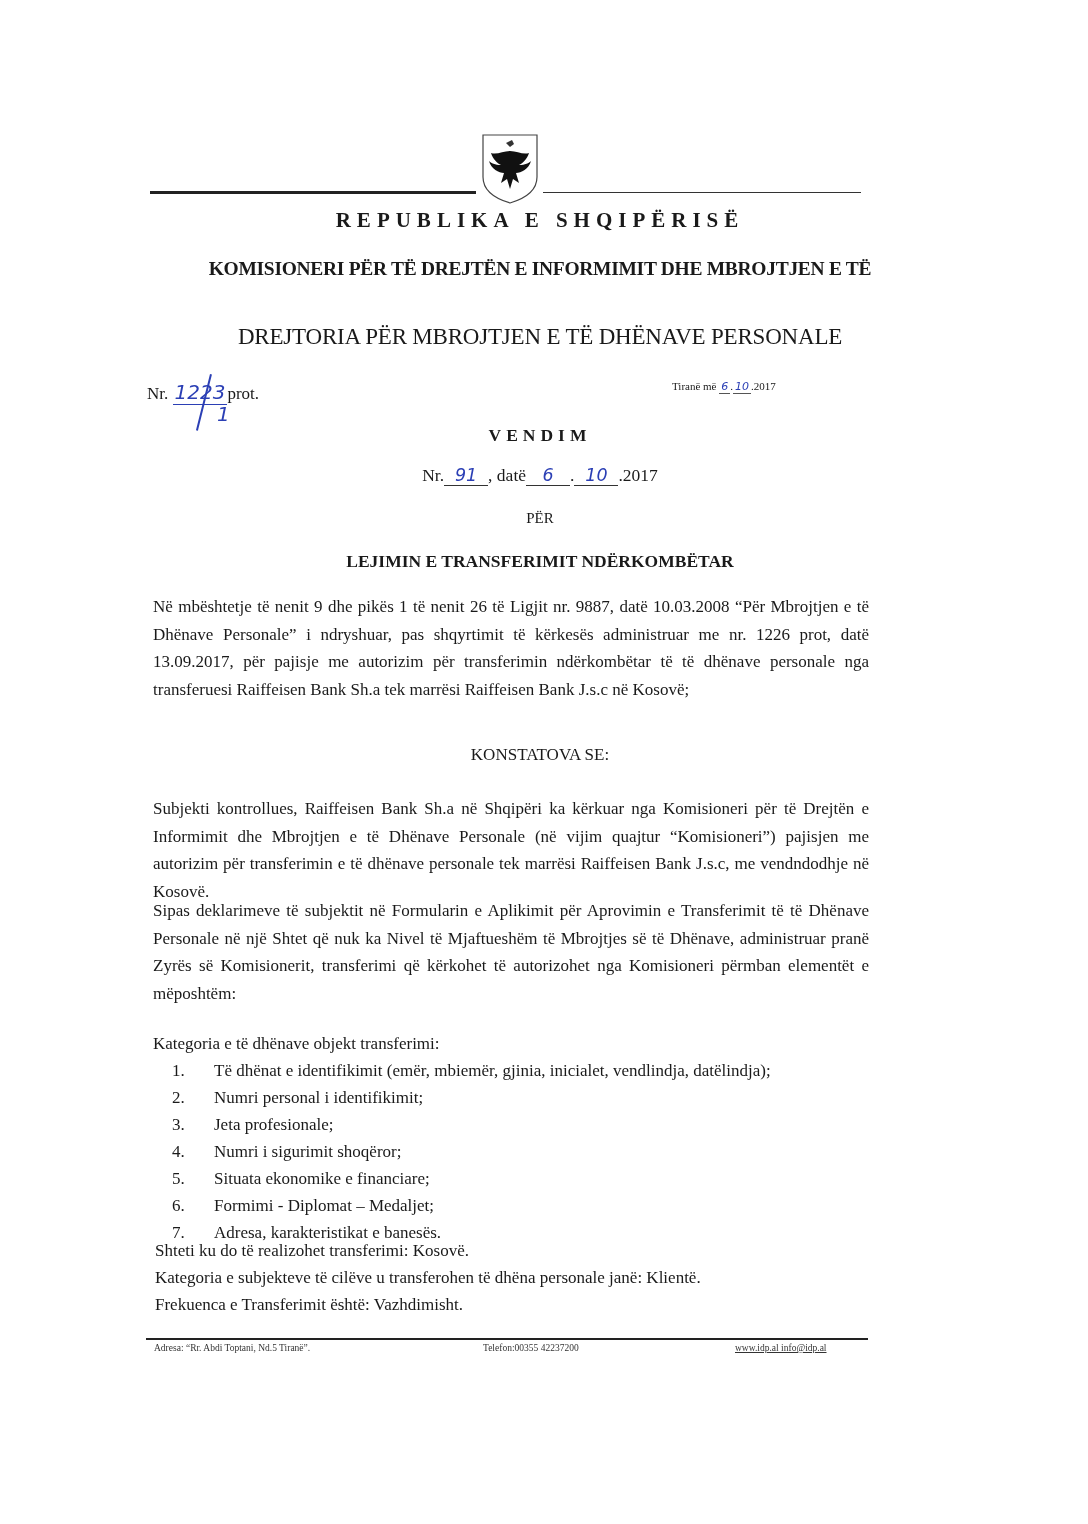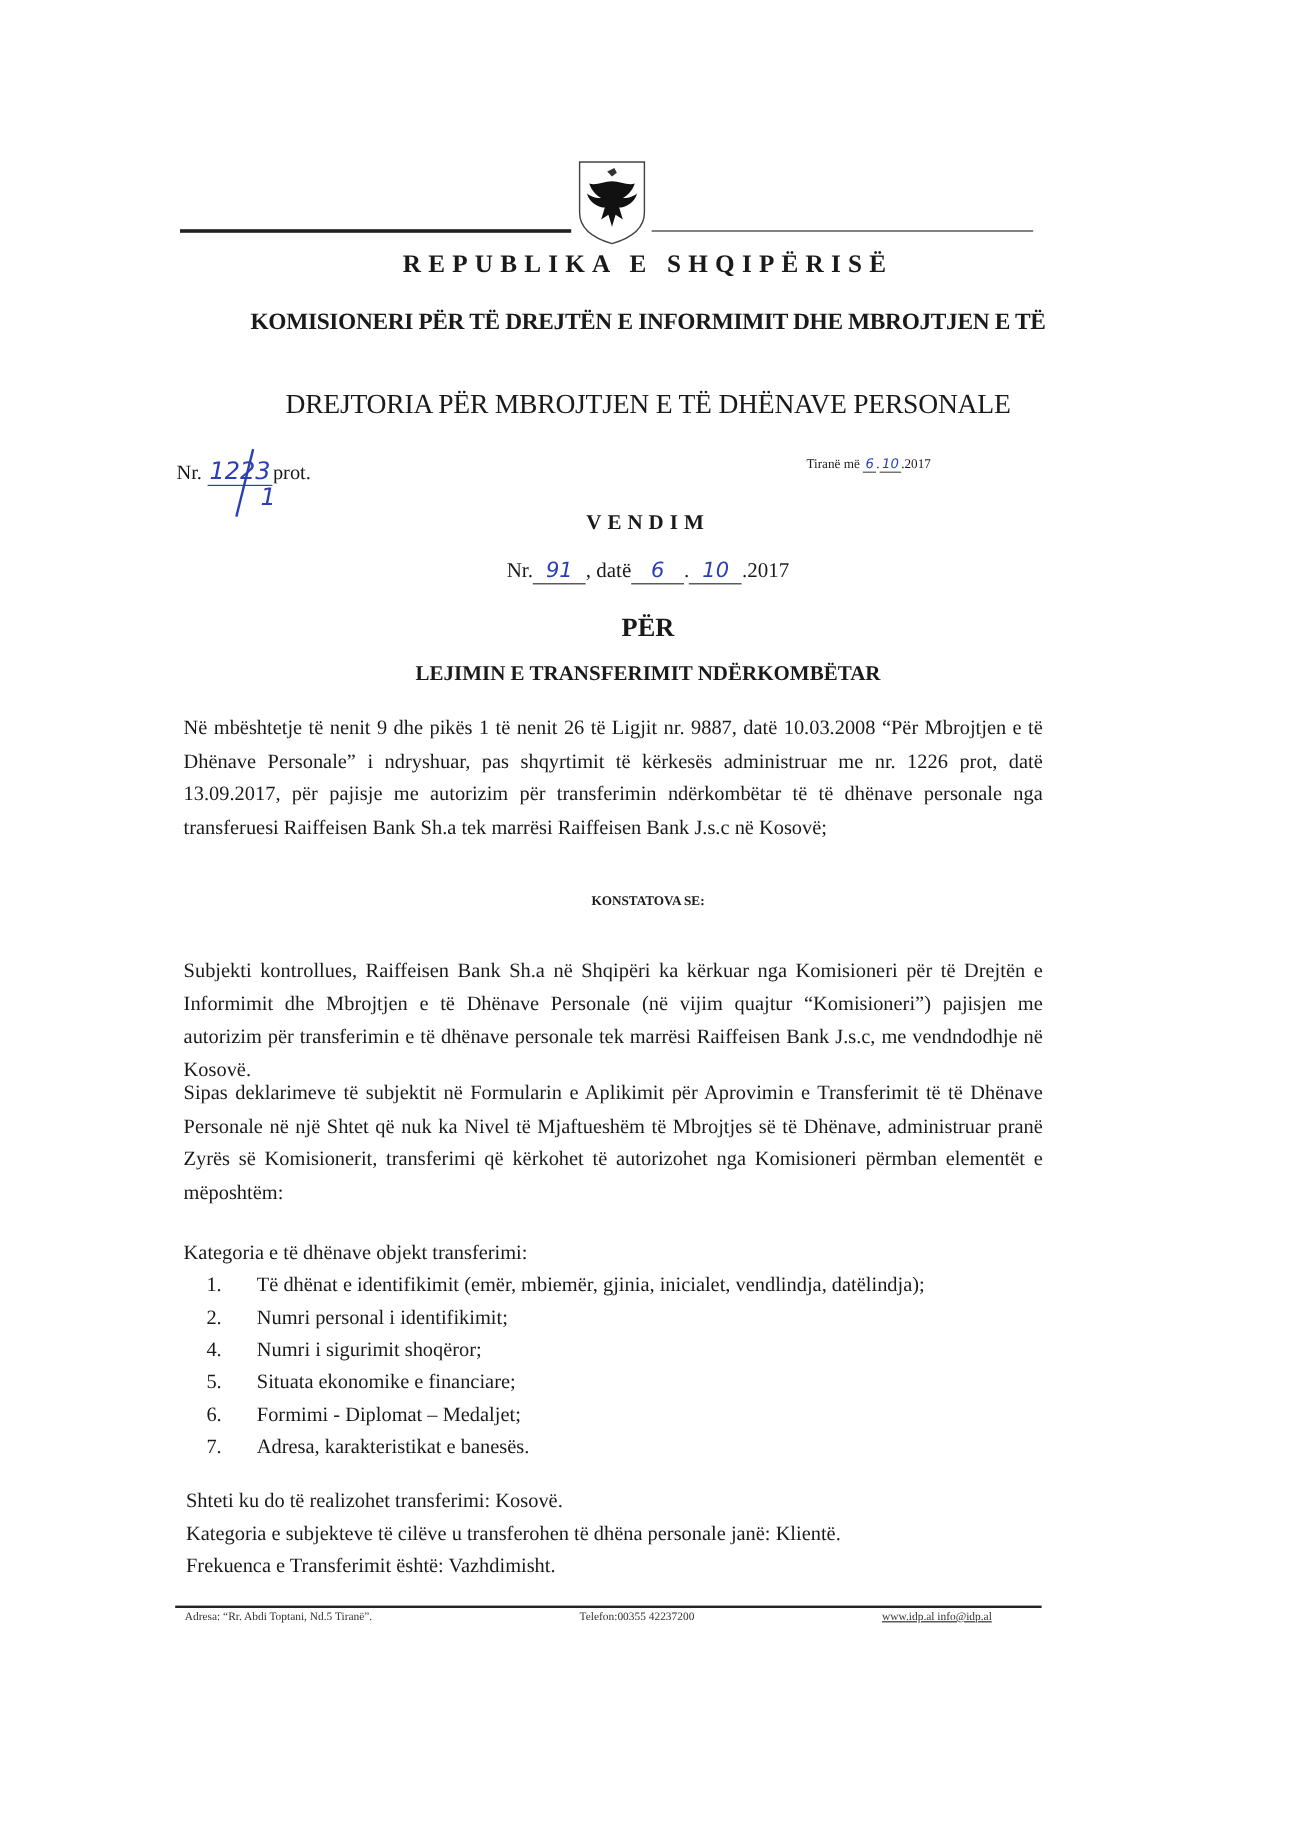--- a/index.html
+++ b/index.html
@@ -20,26 +20,26 @@
   .hand { font-family: "DejaVu Sans", sans-serif; font-style: italic; color: #2b3fb5; }
   .prot .num { display: inline-block; border-bottom: 1px solid #2b3fb5; padding: 0 2px; font-size: 20px; }
   .prot-sub { position: absolute; left: 217px; top: 402px; font-size: 20px; }
   .slash { position: absolute; left: 210px; top: 374px; width: 2px; height: 58px; background: #2b3fb5; transform: rotate(14deg); transform-origin: top left; }
   .tirane { position: absolute; left: 672px; top: 380px; font-size: 11px; }
   .tirane .blank { display: inline-block; border-bottom: 1px solid #555; padding: 0 2px; }
 
   .vendim { top: 425px; font-size: 17.5px; font-weight: bold; letter-spacing: 5px; }
   .nrline { top: 465px; font-size: 17.5px; font-weight: normal; }
   .nrline .blank { display: inline-block; border-bottom: 1px solid #333; padding: 0 4px; min-width: 36px; }
-  .per { top: 510px; font-size: 22px; font-weight: bold; }
+  .per { top: 510px; font-size: 15px; font-weight: normal; }
   .lejimin { top: 551px; font-size: 17.5px; font-weight: bold; }
 
   .para { position: absolute; left: 153px; width: 716px; font-size: 17px; line-height: 27.5px; text-align: justify; }
   .p1 { top: 593px; }
-  .konstatova { top: 745px; font-size: 11px; font-weight: bold; }
+  .konstatova { top: 745px; font-size: 17px; font-weight: normal; }
   .p2 { top: 795px; }
   .p3 { top: 897px; }
   .kategoria { top: 1030px; }
 
   .list { position: absolute; left: 172px; top: 1057px; font-size: 17px; line-height: 27px; margin: 0; padding: 0; list-style: none; }
   .list li { white-space: nowrap; }
   .list .n { display: inline-block; width: 42px; }
 
   .tail { position: absolute; left: 155px; top: 1237px; font-size: 17px; line-height: 27px; }
 
@@ -89,20 +89,21 @@
 
   <div class="para p1">Në mbështetje të nenit 9 dhe pikës 1 të nenit 26 të Ligjit nr. 9887, datë 10.03.2008 “Për Mbrojtjen e të Dhënave Personale” i ndryshuar, pas shqyrtimit të kërkesës administruar me nr. 1226 prot, datë 13.09.2017, për pajisje me autorizim për transferimin ndërkombëtar të të dhënave personale nga transferuesi Raiffeisen Bank Sh.a tek marrësi Raiffeisen Bank J.s.c në Kosovë;</div>
   <div class="center konstatova">KONSTATOVA SE:</div>
   <div class="para p2">Subjekti kontrollues, Raiffeisen Bank Sh.a në Shqipëri ka kërkuar nga Komisioneri për të Drejtën e Informimit dhe Mbrojtjen e të Dhënave Personale (në vijim quajtur “Komisioneri”) pajisjen me autorizim për transferimin e të dhënave personale tek marrësi Raiffeisen Bank J.s.c, me vendndodhje në Kosovë.</div>
   <div class="para p3">Sipas deklarimeve të subjektit në Formularin e Aplikimit për Aprovimin e Transferimit të të Dhënave Personale në një Shtet që nuk ka Nivel të Mjaftueshëm të Mbrojtjes së të Dhënave, administruar pranë Zyrës së Komisionerit, transferimi që kërkohet të autorizohet nga Komisioneri përmban elementët e mëposhtëm:</div>
   <div class="para kategoria">Kategoria e të dhënave objekt transferimi:</div>
 
   <ol class="list">
     <li><span class="n">1.</span><span>Të dhënat e identifikimit (emër, mbiemër, gjinia, inicialet, vendlindja, datëlindja);</span></li>
     <li><span class="n">2.</span><span>Numri personal i identifikimit;</span></li>
+    <li><span class="n">3.</span><span>Jeta profesionale;</span></li>
     <li><span class="n">4.</span><span>Numri i sigurimit shoqëror;</span></li>
     <li><span class="n">5.</span><span>Situata ekonomike e financiare;</span></li>
     <li><span class="n">6.</span><span>Formimi - Diplomat – Medaljet;</span></li>
     <li><span class="n">7.</span><span>Adresa, karakteristikat e banesës.</span></li>
   </ol>
 
   <div class="tail">
     <div>Shteti ku do të realizohet transferimi: Kosovë.</div>
     <div>Kategoria e subjekteve të cilëve u transferohen të dhëna personale janë: Klientë.</div>
     <div>Frekuenca e Transferimit është: Vazhdimisht.</div>

